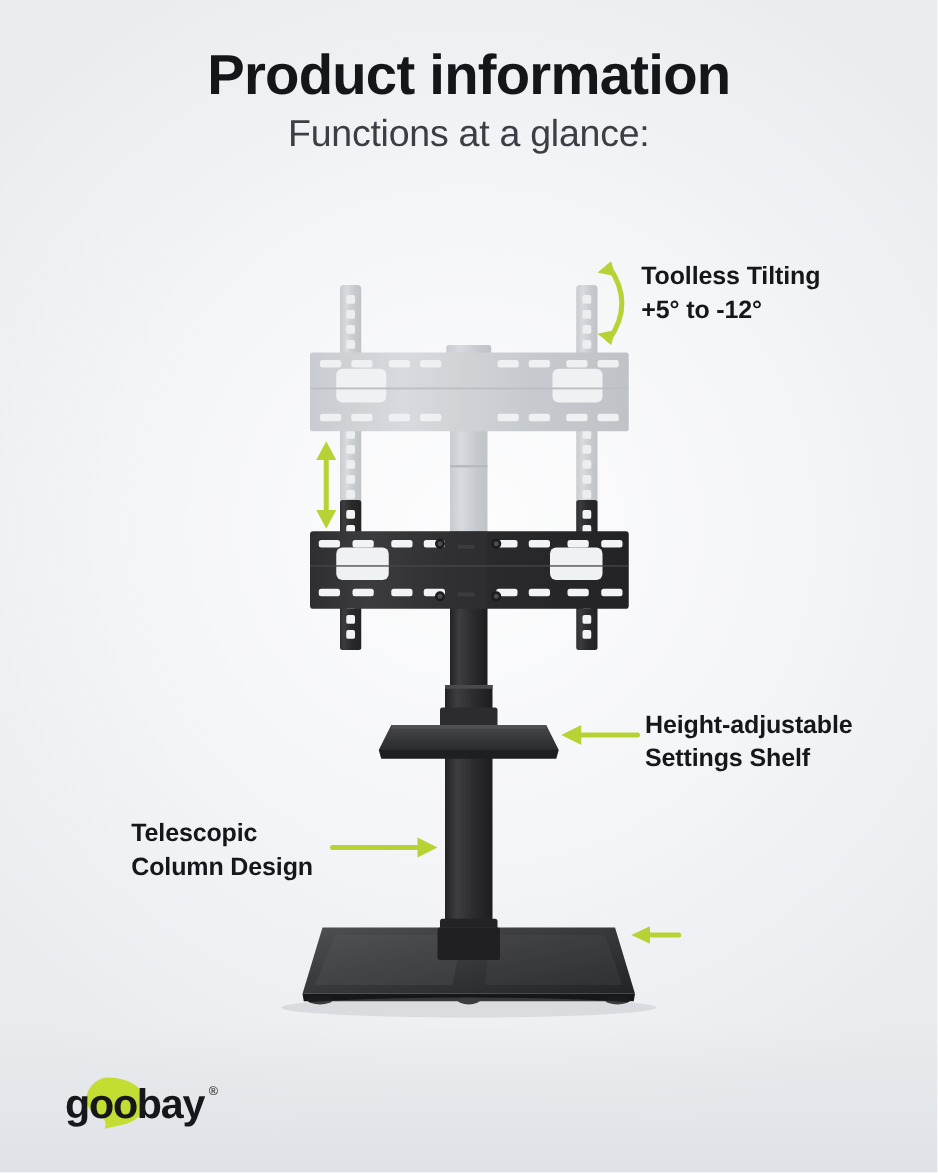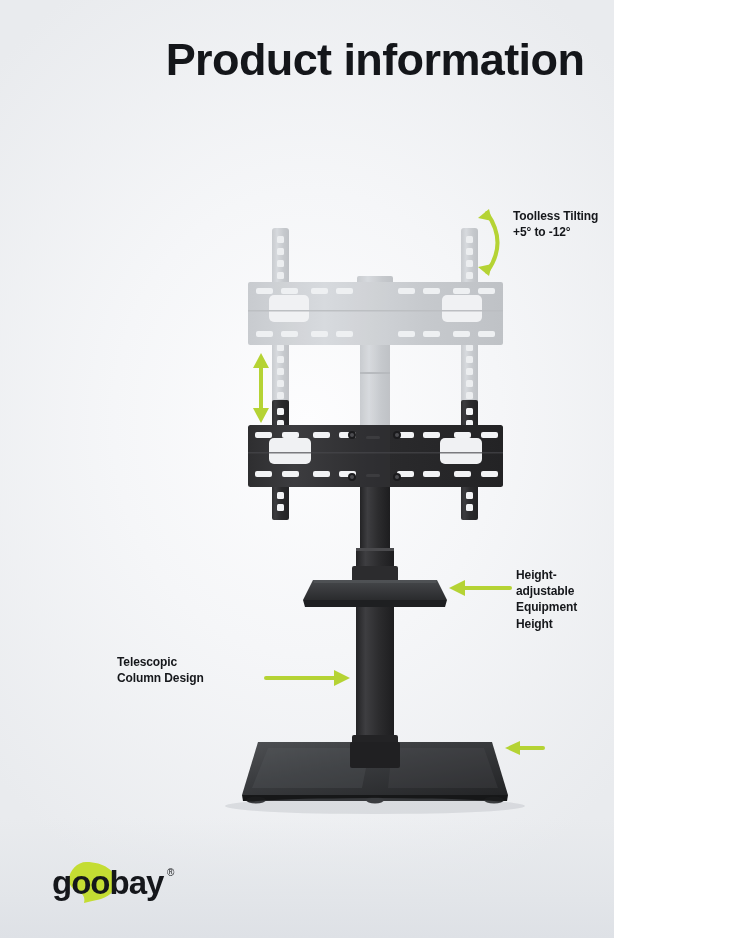--- a/index.html
+++ b/index.html
@@ -8,21 +8,21 @@
   }
   body {
     width: 750px;
     height: 938px;
     overflow: hidden;
     font-family: "Liberation Sans", sans-serif;
     background: #ffffff;
   }
   .page {
     position: relative;
-    width: 614px;
+    width: 750px;
     height: 938px;
     background:
       radial-gradient(ellipse 70% 55% at 50% 45%, #fdfdfe 0%, #f5f6f8 45%, #e9ebee 100%);
     overflow: hidden;
   }
   .page::after {
     content: "";
     position: absolute;
     left: 0; right: 0; bottom: 0;
     height: 120px;
@@ -61,51 +61,52 @@
     left: 0;
     top: 0;
     width: 750px;
     height: 938px;
     z-index: 3;
   }
 
   
   .ann {
     position: absolute;
-    font-size: 12px;
+    font-size: 20px;
     font-weight: bold;
     color: #15171b;
     line-height: 1.35;
     letter-spacing: -0.1px;
     z-index: 7;
     white-space: pre-line;
   }
   .ann-tilt   { left: 513px; top: 208px; }
   .ann-height { left: 102px; top: 350px; }
   .ann-shelf  { left: 516px; top: 567px; }
-  .ann-column { left: 105px; top: 654px; margin-left: 12px; }
+  .ann-column { left: 105px; top: 654px; }
   .ann-glass  { left: 553px; top: 731px; }
 
   
   .logo {
     position: absolute;
     left: 46px;
     bottom: 34px;
     z-index: 8;
     width: 150px;
     height: 46px;
   }
 </style>
 </head>
 <body>
 
 <div class="page">
 
   <div class="header">
     <h1 class="title">Product information</h1>
+    <p class="subtitle">Functions at a glance:</p>
   </div>
 
   <svg class="product" viewBox="0 0 750 938">
     <defs>
       <linearGradient id="gBlack" x1="0" y1="0" x2="1" y2="0">
         <stop offset="0%" stop-color="#2e2e30"></stop>
         <stop offset="18%" stop-color="#3c3c3f"></stop>
         <stop offset="55%" stop-color="#2a2a2c"></stop>
         <stop offset="100%" stop-color="#232325"></stop>
       </linearGradient>
@@ -332,21 +333,21 @@
       <line x1="543" y1="748" x2="516" y2="748" stroke="#b5d334" stroke-width="4" stroke-linecap="round"></line>
       <polygon points="505,748 520,741 520,755" fill="#b5d334"></polygon>
     </g>
   </svg>
 
   <div class="ann ann-tilt">Toolless Tilting
 +5° to -12°</div>
 
 
   <div class="ann ann-shelf">Height-adjustable
-Equipment Height</div>
+Settings Shelf</div>
 
   <div class="ann ann-column">Telescopic
 Column Design</div>
 
 
   <svg class="logo" viewBox="0 0 150 46">
 
     <g>
       <path d="M 40 4
                C 58 4 70 13 70 24

